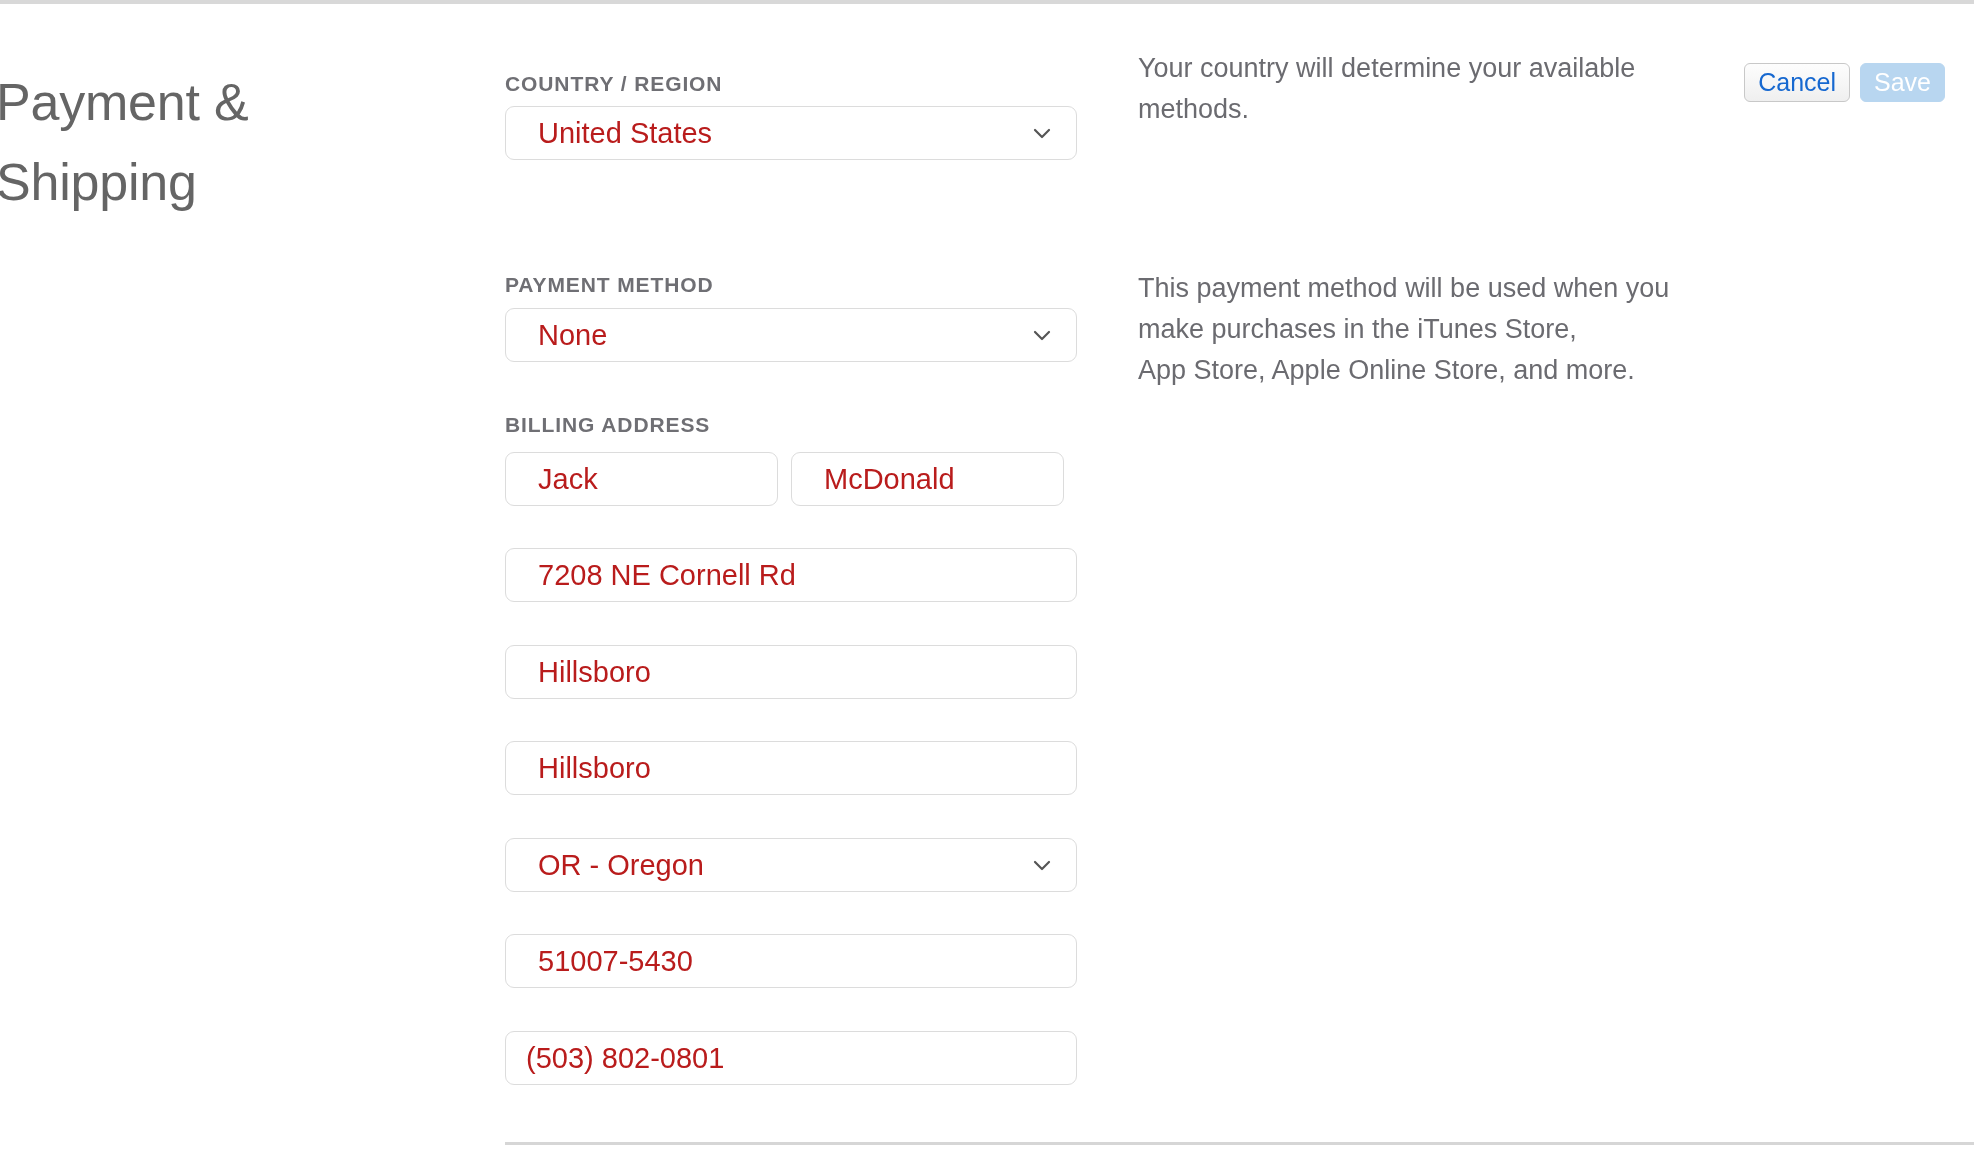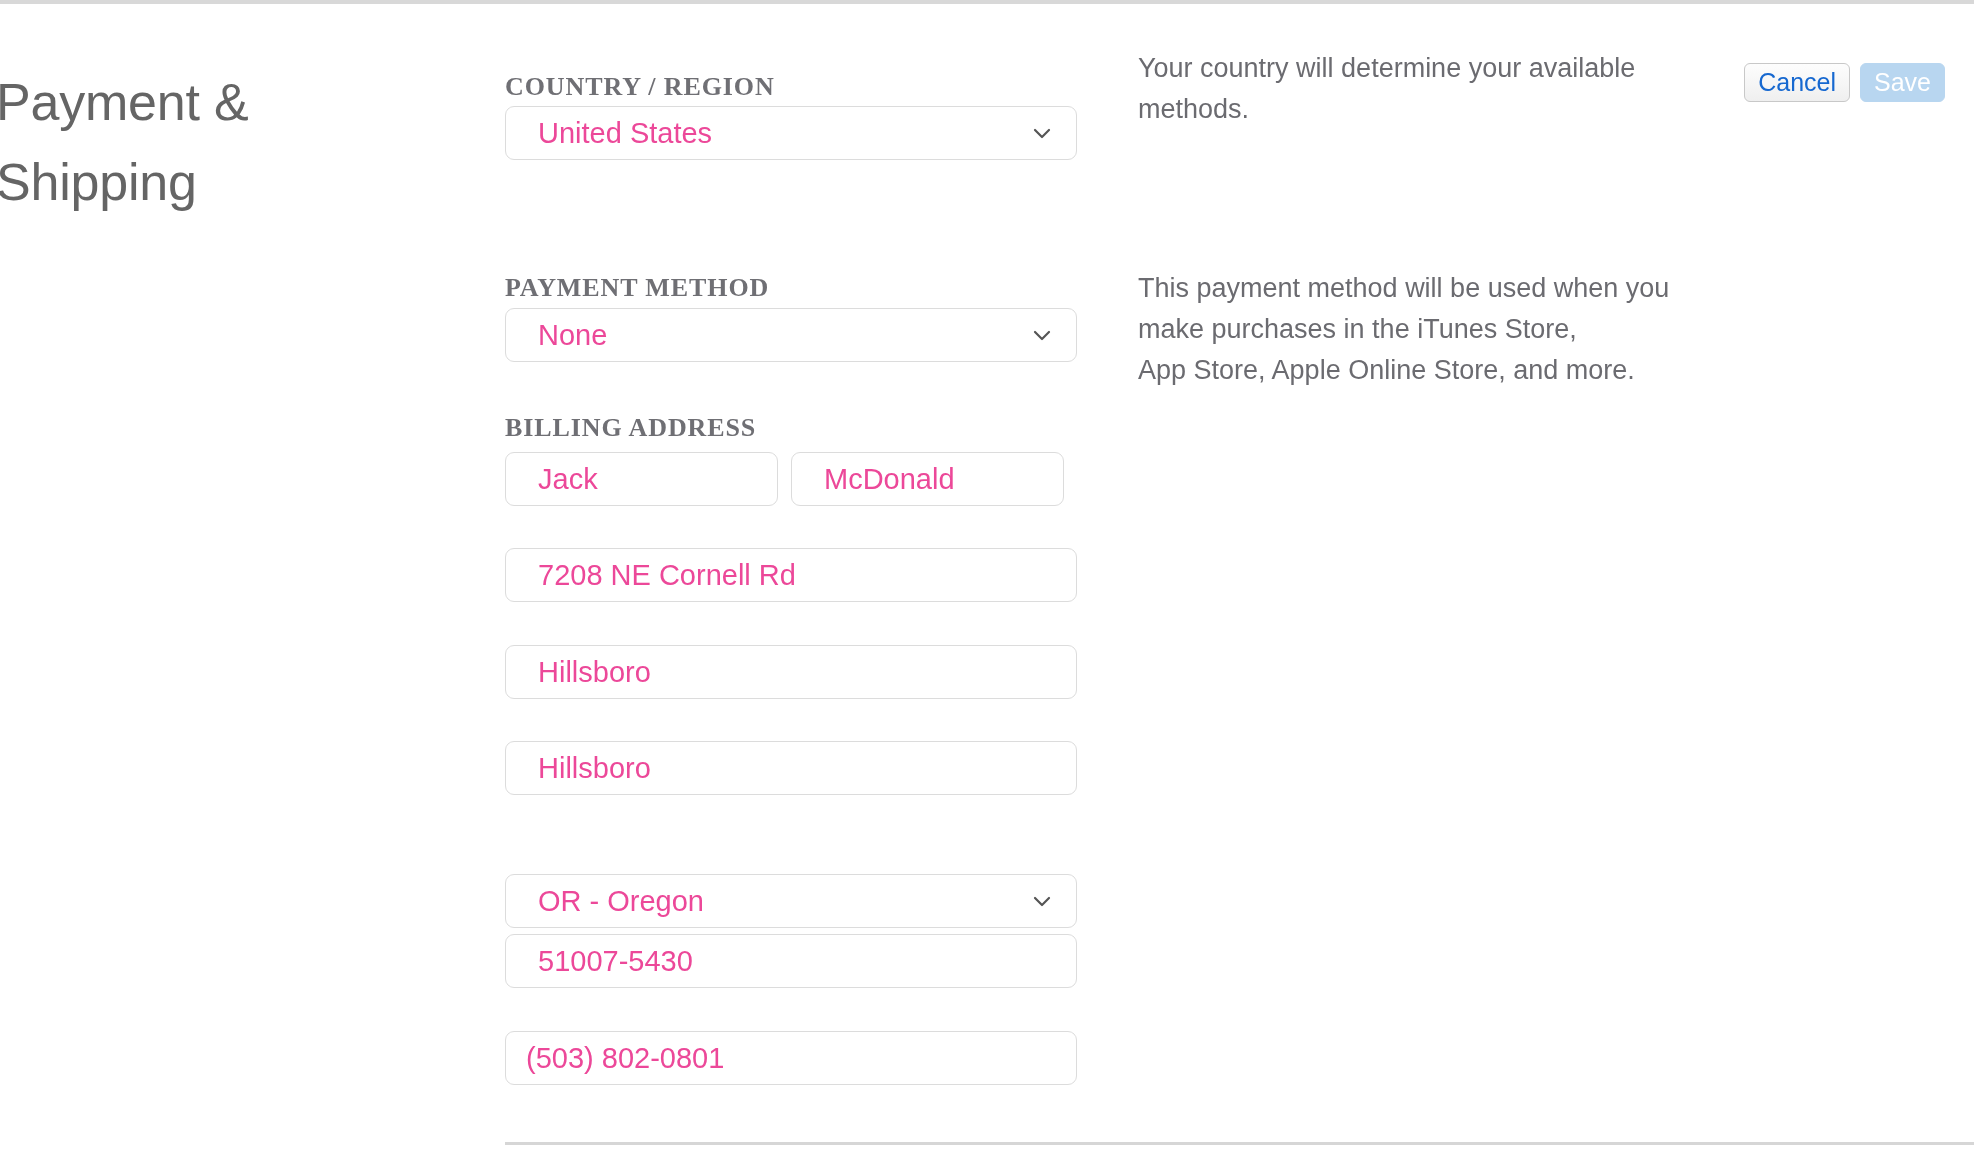--- a/index.html
+++ b/index.html
@@ -33,40 +33,40 @@
     top: 62px;
     width: 380px;
     font-size: 52px;
     line-height: 80px;
     font-weight: 400;
     color: #656565;
     letter-spacing: -0.2px;
   }
 
   .field-label {
-    font-size: 26px;
+    font-size: 21px;
     font-weight: 600;
     letter-spacing: 0.9px;
     color: #6f6f74;
     text-transform: uppercase;
-    font-family: Liberation Serif, serif;
+    font-family: Liberation Sans, sans-serif;
   }
 
   .control {
     box-sizing: border-box;
     width: 572px;
     height: 54px;
     border: 1.5px solid #dcdcdc;
     border-radius: 9px;
     background: #ffffff;
     display: flex;
     align-items: center;
     padding: 0 20px 0 32px;
     font-size: 29px;
-    color: #ec4899;
+    color: #b91c1c;
     position: relative;
   }
   .control .val {
     flex: 1 1 auto;
     white-space: nowrap;
     overflow: hidden;
   }
   .chevron {
     flex: 0 0 auto;
     width: 28px;
@@ -85,21 +85,21 @@
 
   #lbl-payment   { position:absolute; left:505px; top:273px; }
   #sel-payment   { position:absolute; left:505px; top:308px; }
 
   #lbl-billing   { position:absolute; left:505px; top:413px; }
 
   .row-names     { position:absolute; left:505px; top:452px; width:572px; display:flex; gap:13px; }
   #fld-address   { position:absolute; left:505px; top:548px; }
   #fld-city      { position:absolute; left:505px; top:645px; }
   #fld-district  { position:absolute; left:505px; top:741px; }
-  #sel-state     { position:absolute; left:505px; top:838px;margin-top:36px; }
+  #sel-state     { position:absolute; left:505px; top:838px; }
   #fld-zip       { position:absolute; left:505px; top:934px; }
   #fld-phone     { position:absolute; left:505px; top:1031px;padding-left:20px; }
 
   .bottom-rule {
     position: absolute;
     left: 505px;
     top: 1142px;
     width: 1469px;
     height: 3px;
     background: #d6d6d6;

